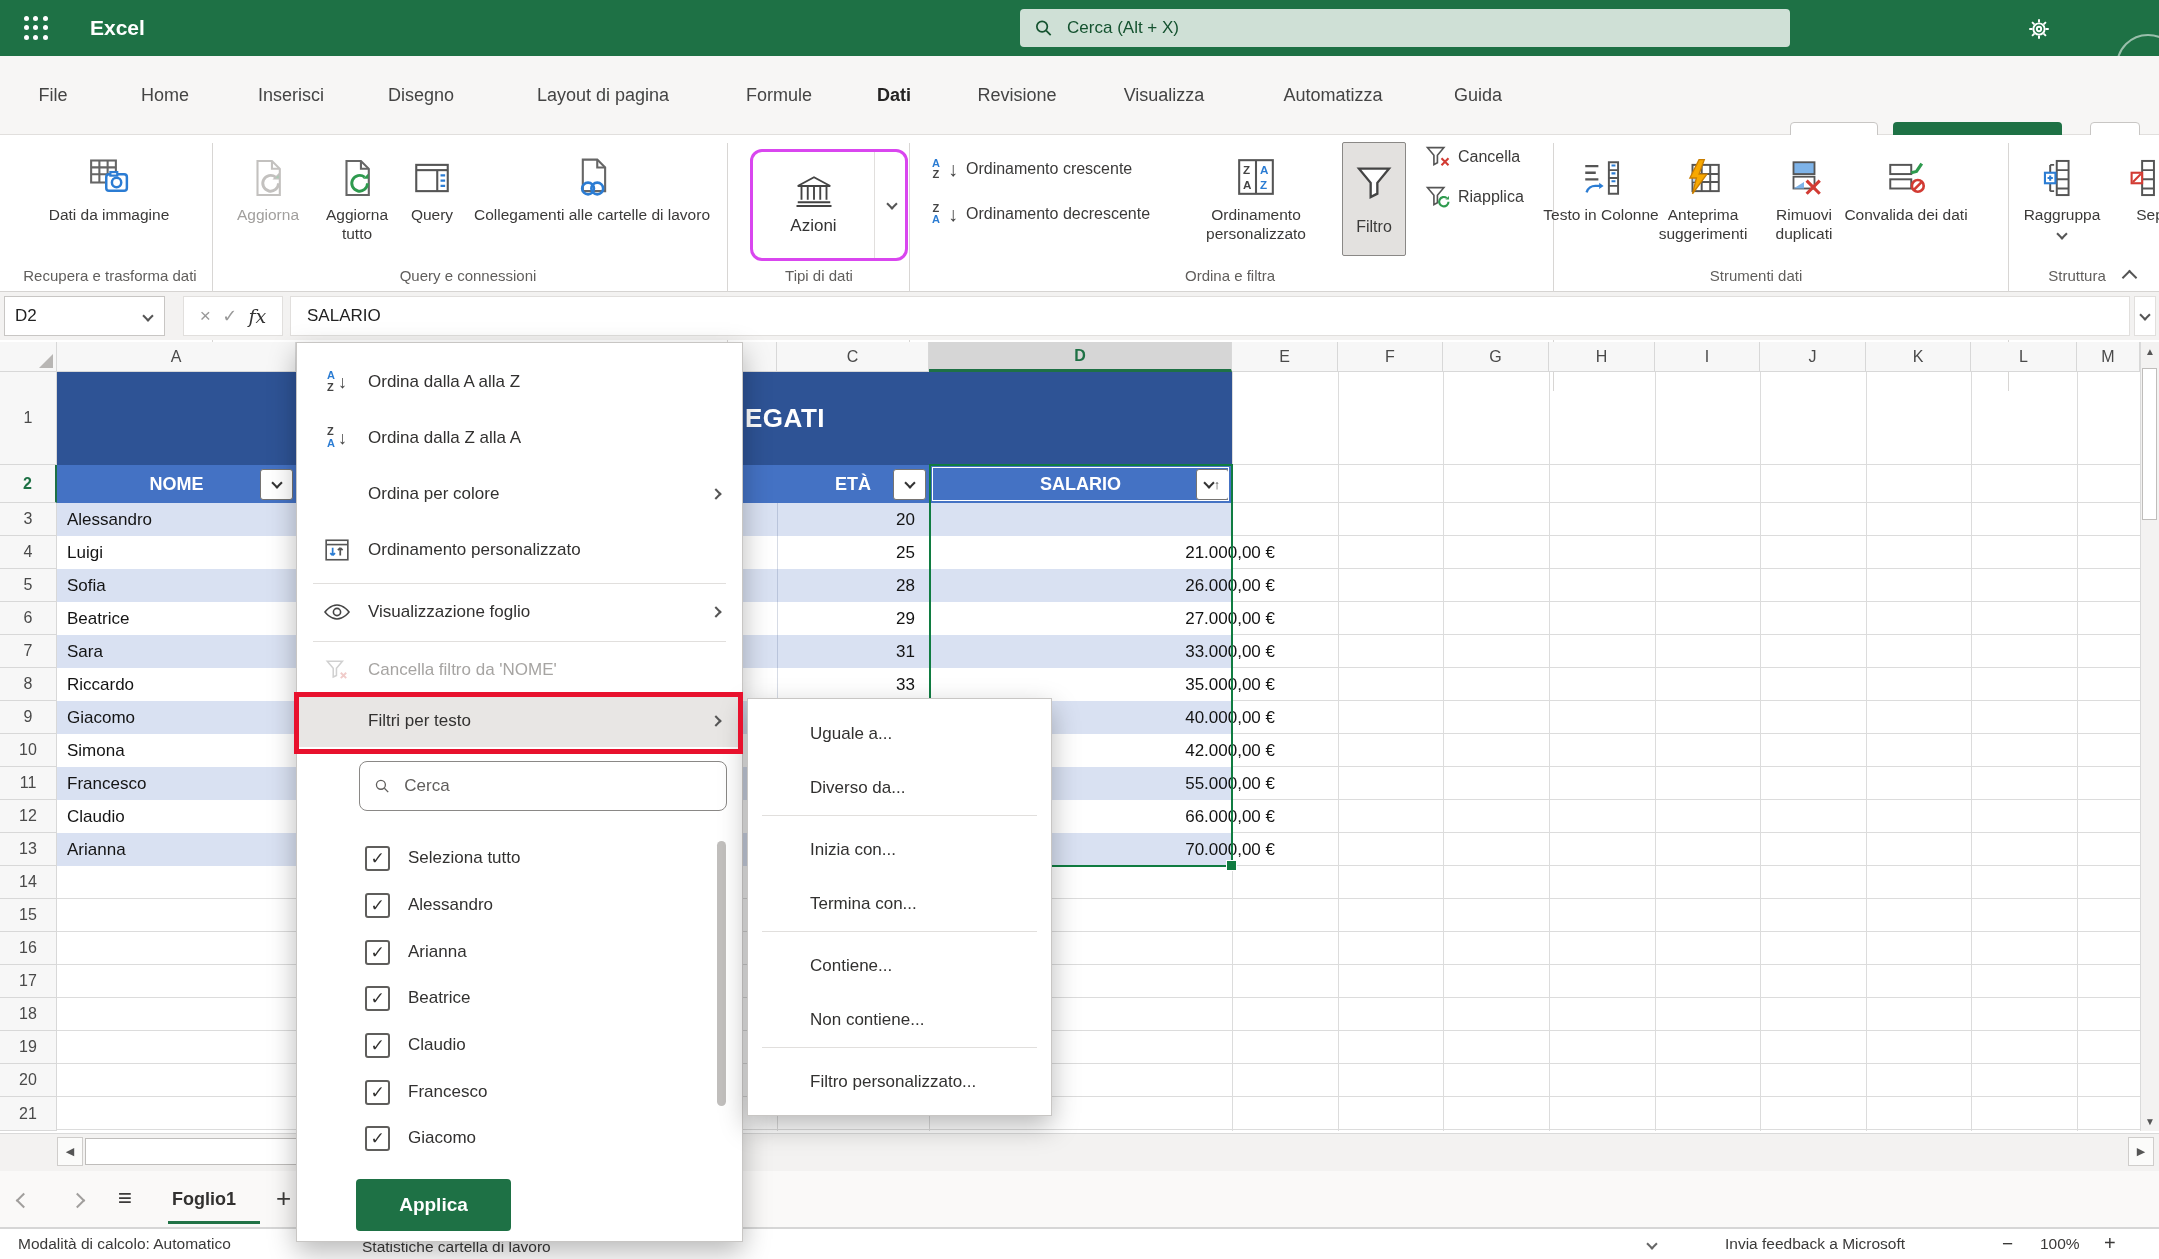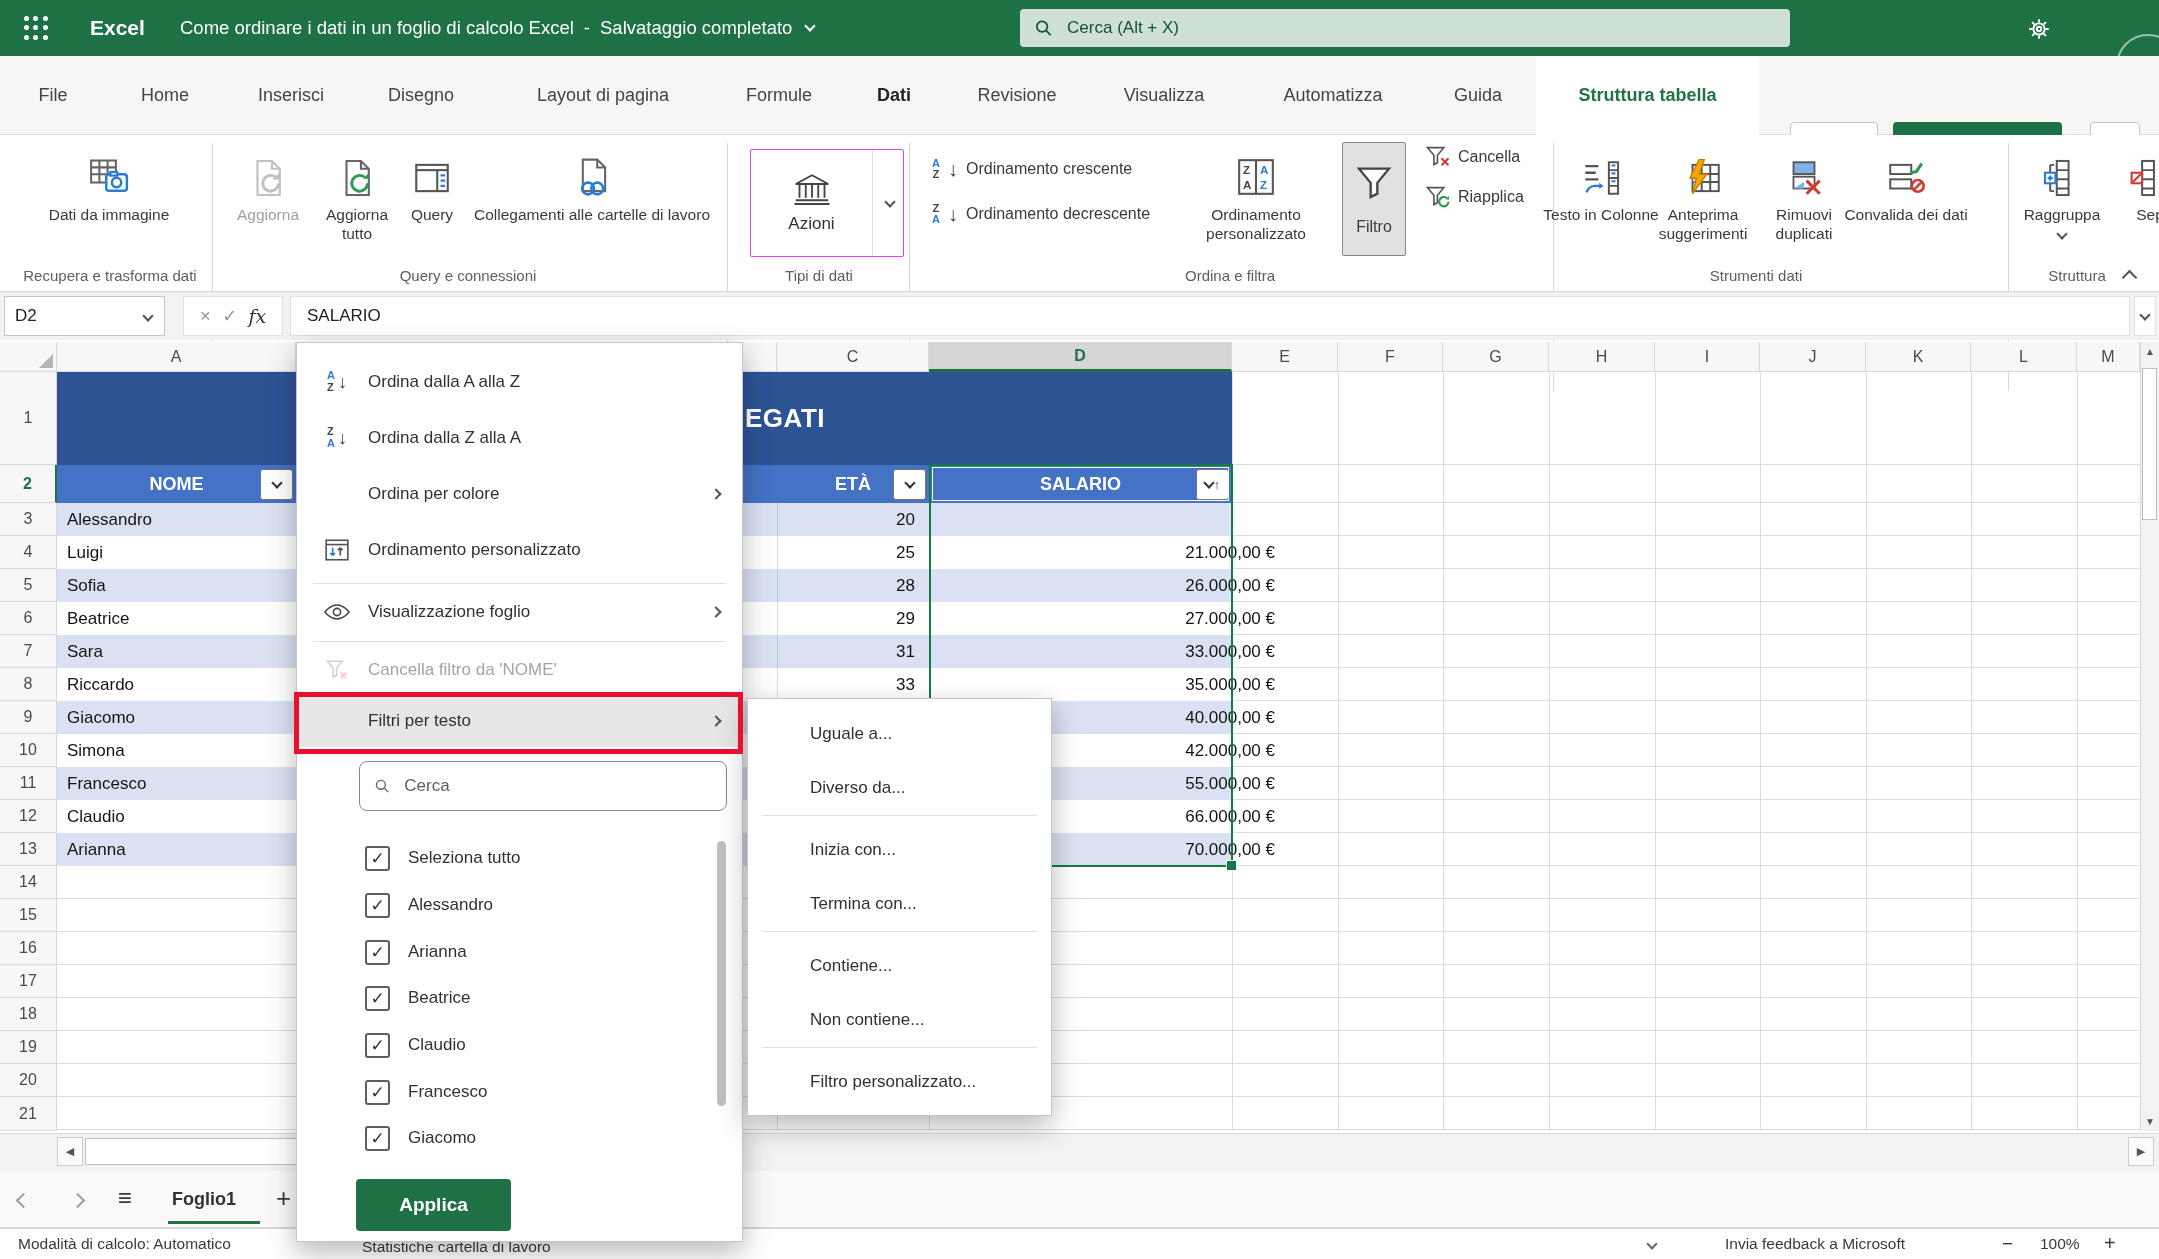--- a/index.html
+++ b/index.html
@@ -111,26 +111,20 @@
           <i></i>
           <i></i>
           <i></i>
           <i></i>
           <i></i>
           <i></i>
           <i></i>
         </div>
     </div>
     <div class="abs flex" style="left:90px;top:0;height:56px;font-size:21px;font-weight:bold;">Excel</div>
-    <div class="abs flex" style="left:180px;top:0;height:56px;font-size:18.5px;gap:10px;">
-      <span>Come ordinare i dati in un foglio di calcolo Excel</span>
-      <span>-</span>
-      <span>Salvataggio completato</span>
-      <span class="chev sm" style="margin-left:4px;margin-top:-4px;"></span>
-    </div>
     <div id="searchbox">
       <svg width="20" height="20" viewBox="0 0 20 20">
           <circle cx="8.5" cy="8.5" r="5.5" fill="none" stroke="#14522F" stroke-width="1.8"></circle>
           <line x1="12.8" y1="12.8" x2="17.5" y2="17.5" stroke="#14522F" stroke-width="1.8"></line>
         </svg>
       <input type="text" placeholder="Cerca (Alt + X)" style="">
     </div>
     <div class="abs ctr" style="left:2022px;top:12px;width:34px;height:34px;">
       <svg width="26" height="26" viewBox="0 0 24 24">
           <g stroke="#fff" stroke-width="1.8" fill="none">
@@ -149,21 +143,20 @@
     <span class="tab" style="left:291px;">Inserisci</span>
     <span class="tab" style="left:421px;">Disegno</span>
     <span class="tab" style="left:603px;">Layout di pagina</span>
     <span class="tab" style="left:779px;">Formule</span>
     <span class="tab active" style="left:894px;">Dati</span>
     <span class="tab" style="left:1017px;">Revisione</span>
     <span class="tab" style="left:1164px;">Visualizza</span>
     <span class="tab" style="left:1333px;">Automatizza</span>
     <span class="tab" style="left:1478px;">Guida</span>
     <div id="dati-underline"></div>
-    <div id="ctxtab" class="ctr">Struttura tabella</div>
     <div class="tbtn ctr" style="left:1790px;width:88px;border:1px solid #C8C6C4;background:#fff;gap:8px;">
       <svg width="22" height="22" viewBox="0 0 24 24">
           <path d="M4 20l1.5-5L17 3.5 20.5 7 9 18.5 4 20z" fill="none" stroke="#1E7145" stroke-width="1.8"></path>
         </svg>
       <span class="chev sm" style="color:#555;margin-top:-3px;"></span>
     </div>
     <div class="tbtn ctr" style="left:1893px;width:169px;background:#1E7145;color:#fff;font-weight:bold;font-size:18px;gap:9px;">
       <svg width="20" height="20" viewBox="0 0 24 24">
           <path d="M4 12v8h13v-8" fill="none" stroke="#fff" stroke-width="1.8"></path>
           <path d="M10.5 13.5L19 5M19 5h-5.5M19 5v5.5" fill="none" stroke="#fff" stroke-width="1.8"></path>
@@ -237,21 +230,21 @@
         <svg width="42" height="42" viewBox="0 0 32 32">
             <path d="M9 2h11l6 6v18H9z" fill="#fff" stroke="#666" stroke-width="1.6"></path>
             <path d="M20 2v6h6" fill="none" stroke="#666" stroke-width="1.6"></path>
             <circle cx="13" cy="24" r="4.5" fill="none" stroke="#2B7CD3" stroke-width="2"></circle>
             <circle cx="20" cy="24" r="4.5" fill="none" stroke="#2B7CD3" stroke-width="2"></circle>
           </svg>
       </span>
       <span>Collegamenti alle cartelle di lavoro</span>
     </div>
 
-    <div class="abs" style="left:750px;top:14px;width:152px;height:106px;border:1px solid #d946ef;background:#fff;border-radius:2px;">
+    <div class="abs" style="left:750px;top:14px;width:152px;height:106px;border:3px solid #d946ef;background:#fff;border-radius:12px;">
       <div class="abs" style="right:30px;top:0;bottom:0;width:1px;background:#E1DFDD;"></div>
       <div class="abs ctr" style="left:0;top:0;width:121px;height:105px;flex-direction:column;gap:8px;">
         <svg width="40" height="34" viewBox="0 0 32 26">
             <g fill="none" stroke="#444" stroke-width="1.5">
               <path d="M3 9L16 2l13 7z"></path>
               <path d="M6 9v11M11 9v11M16 9v11M21 9v11M26 9v11"></path>
               <path d="M3 22h26M2 25h28"></path>
             </g>
           </svg>
         <span style="font-size:17px;color:#333;">Azioni</span>

